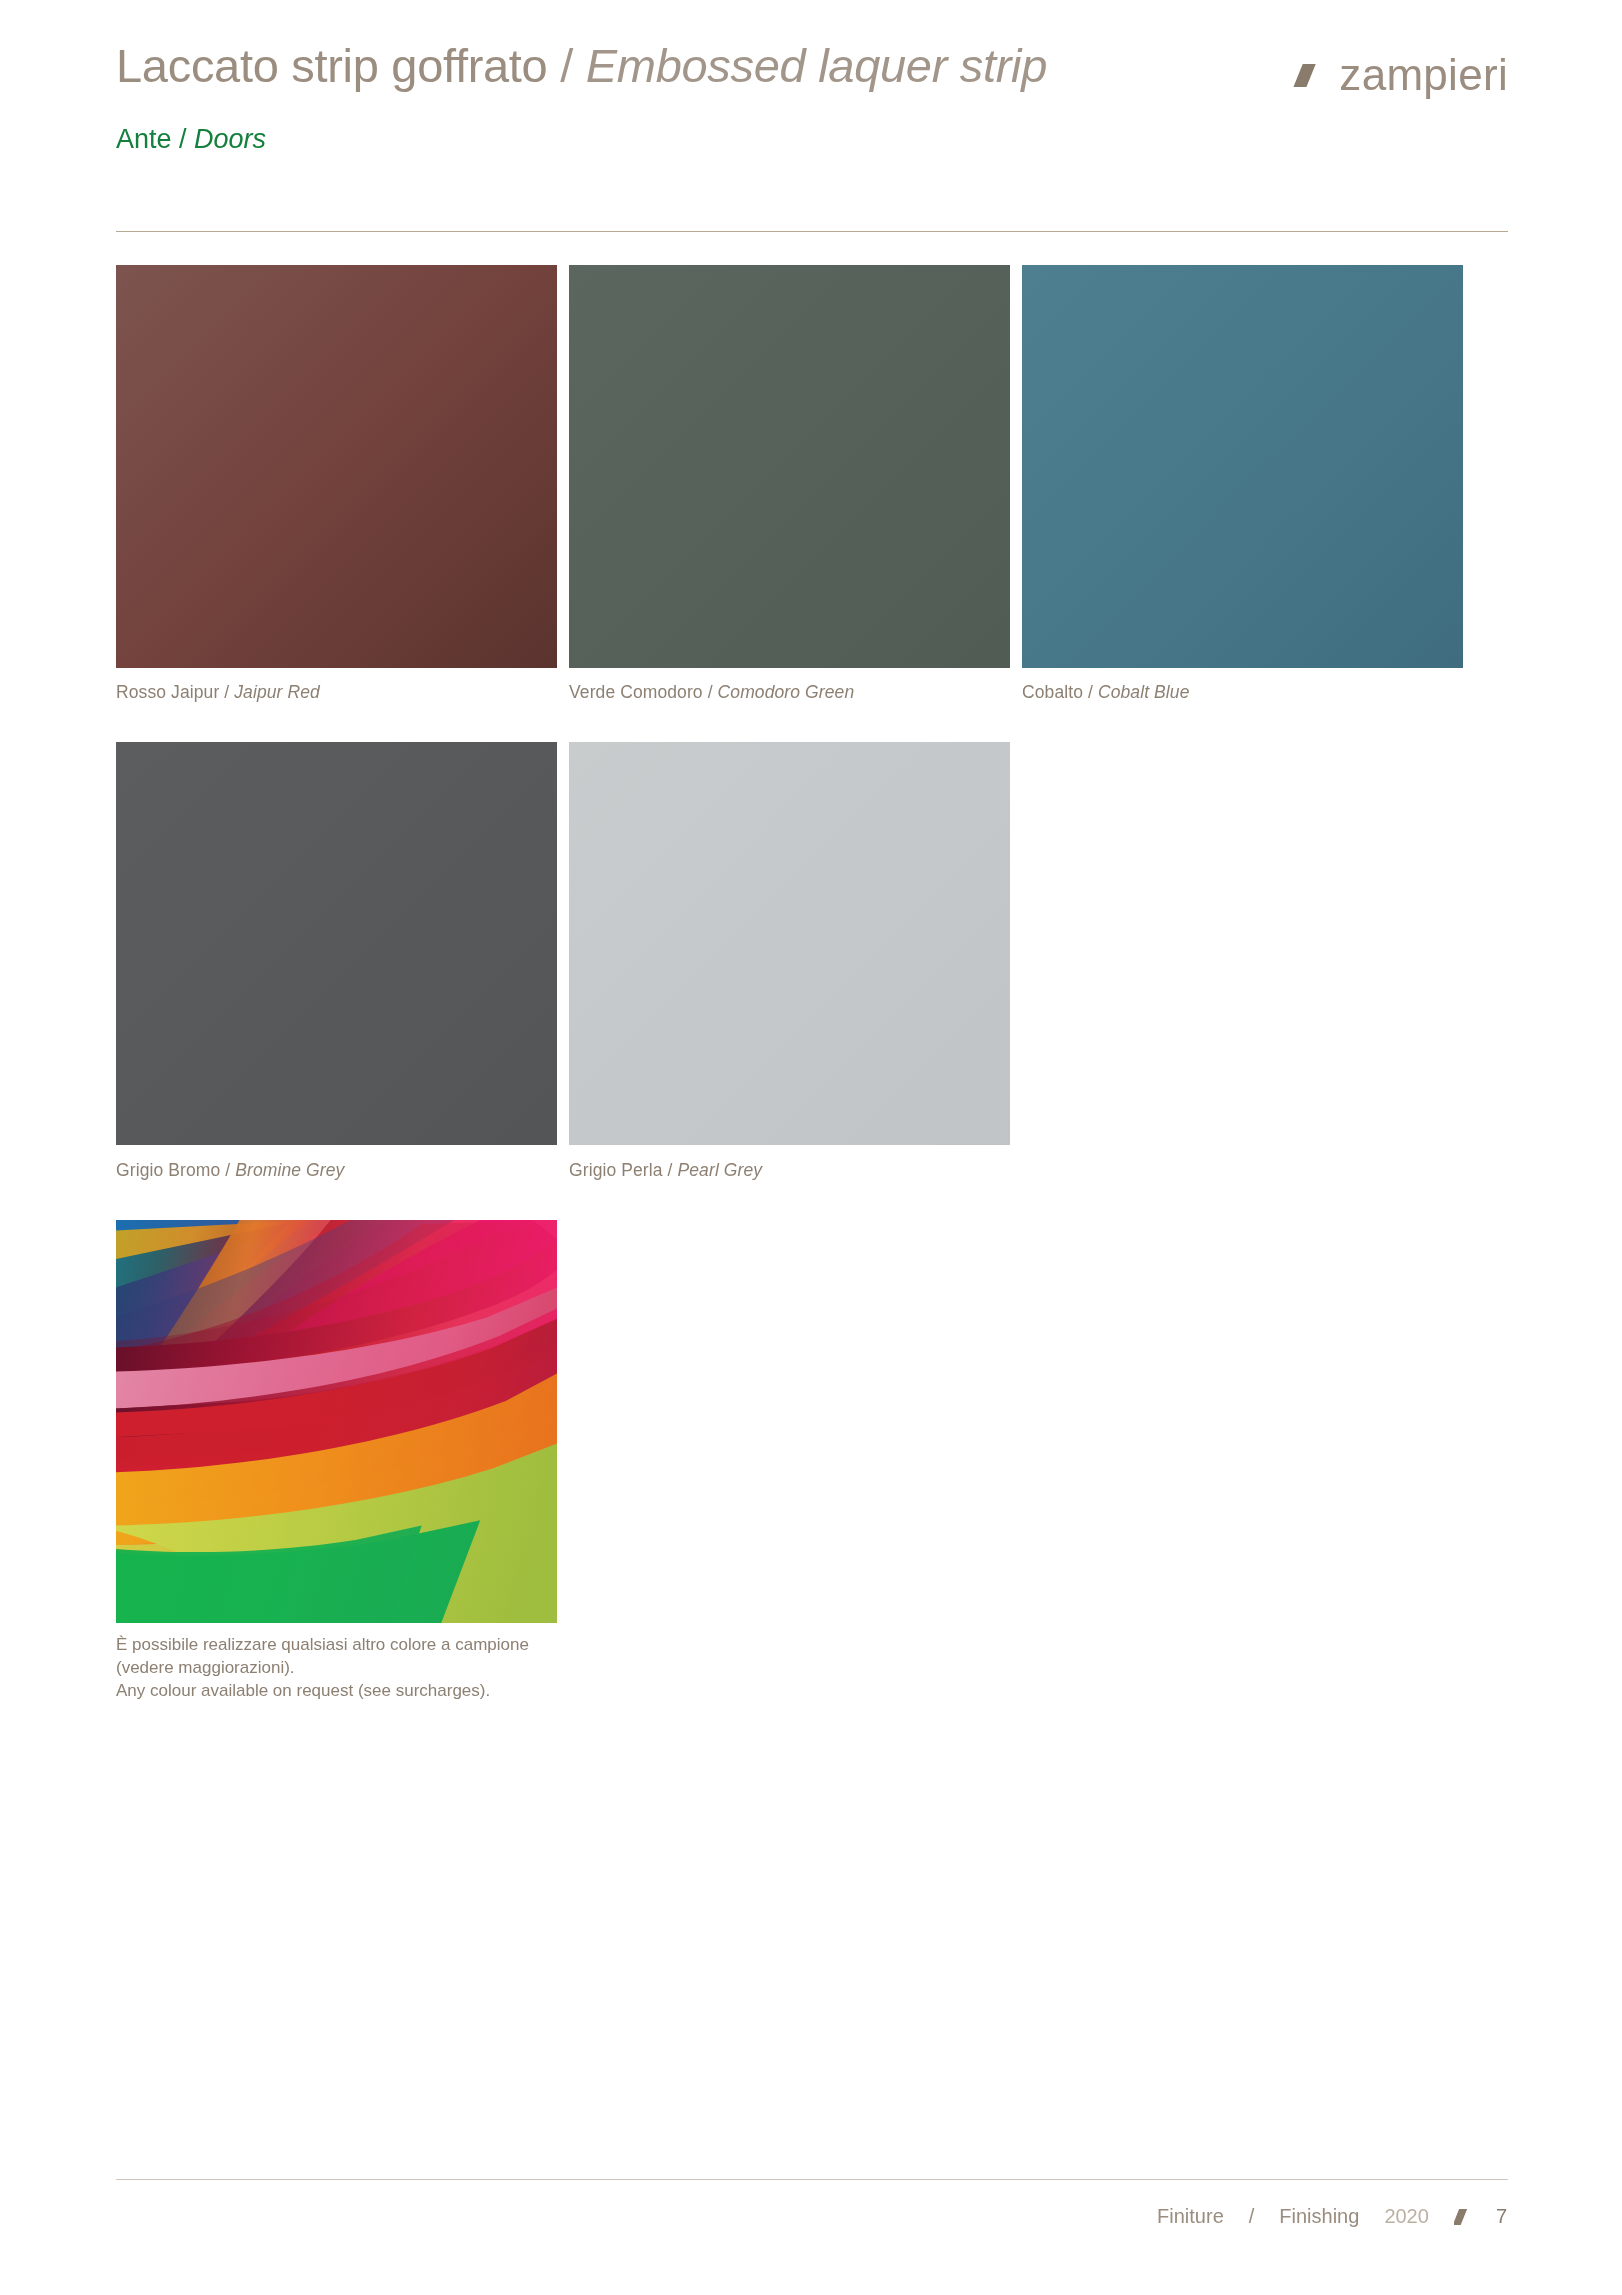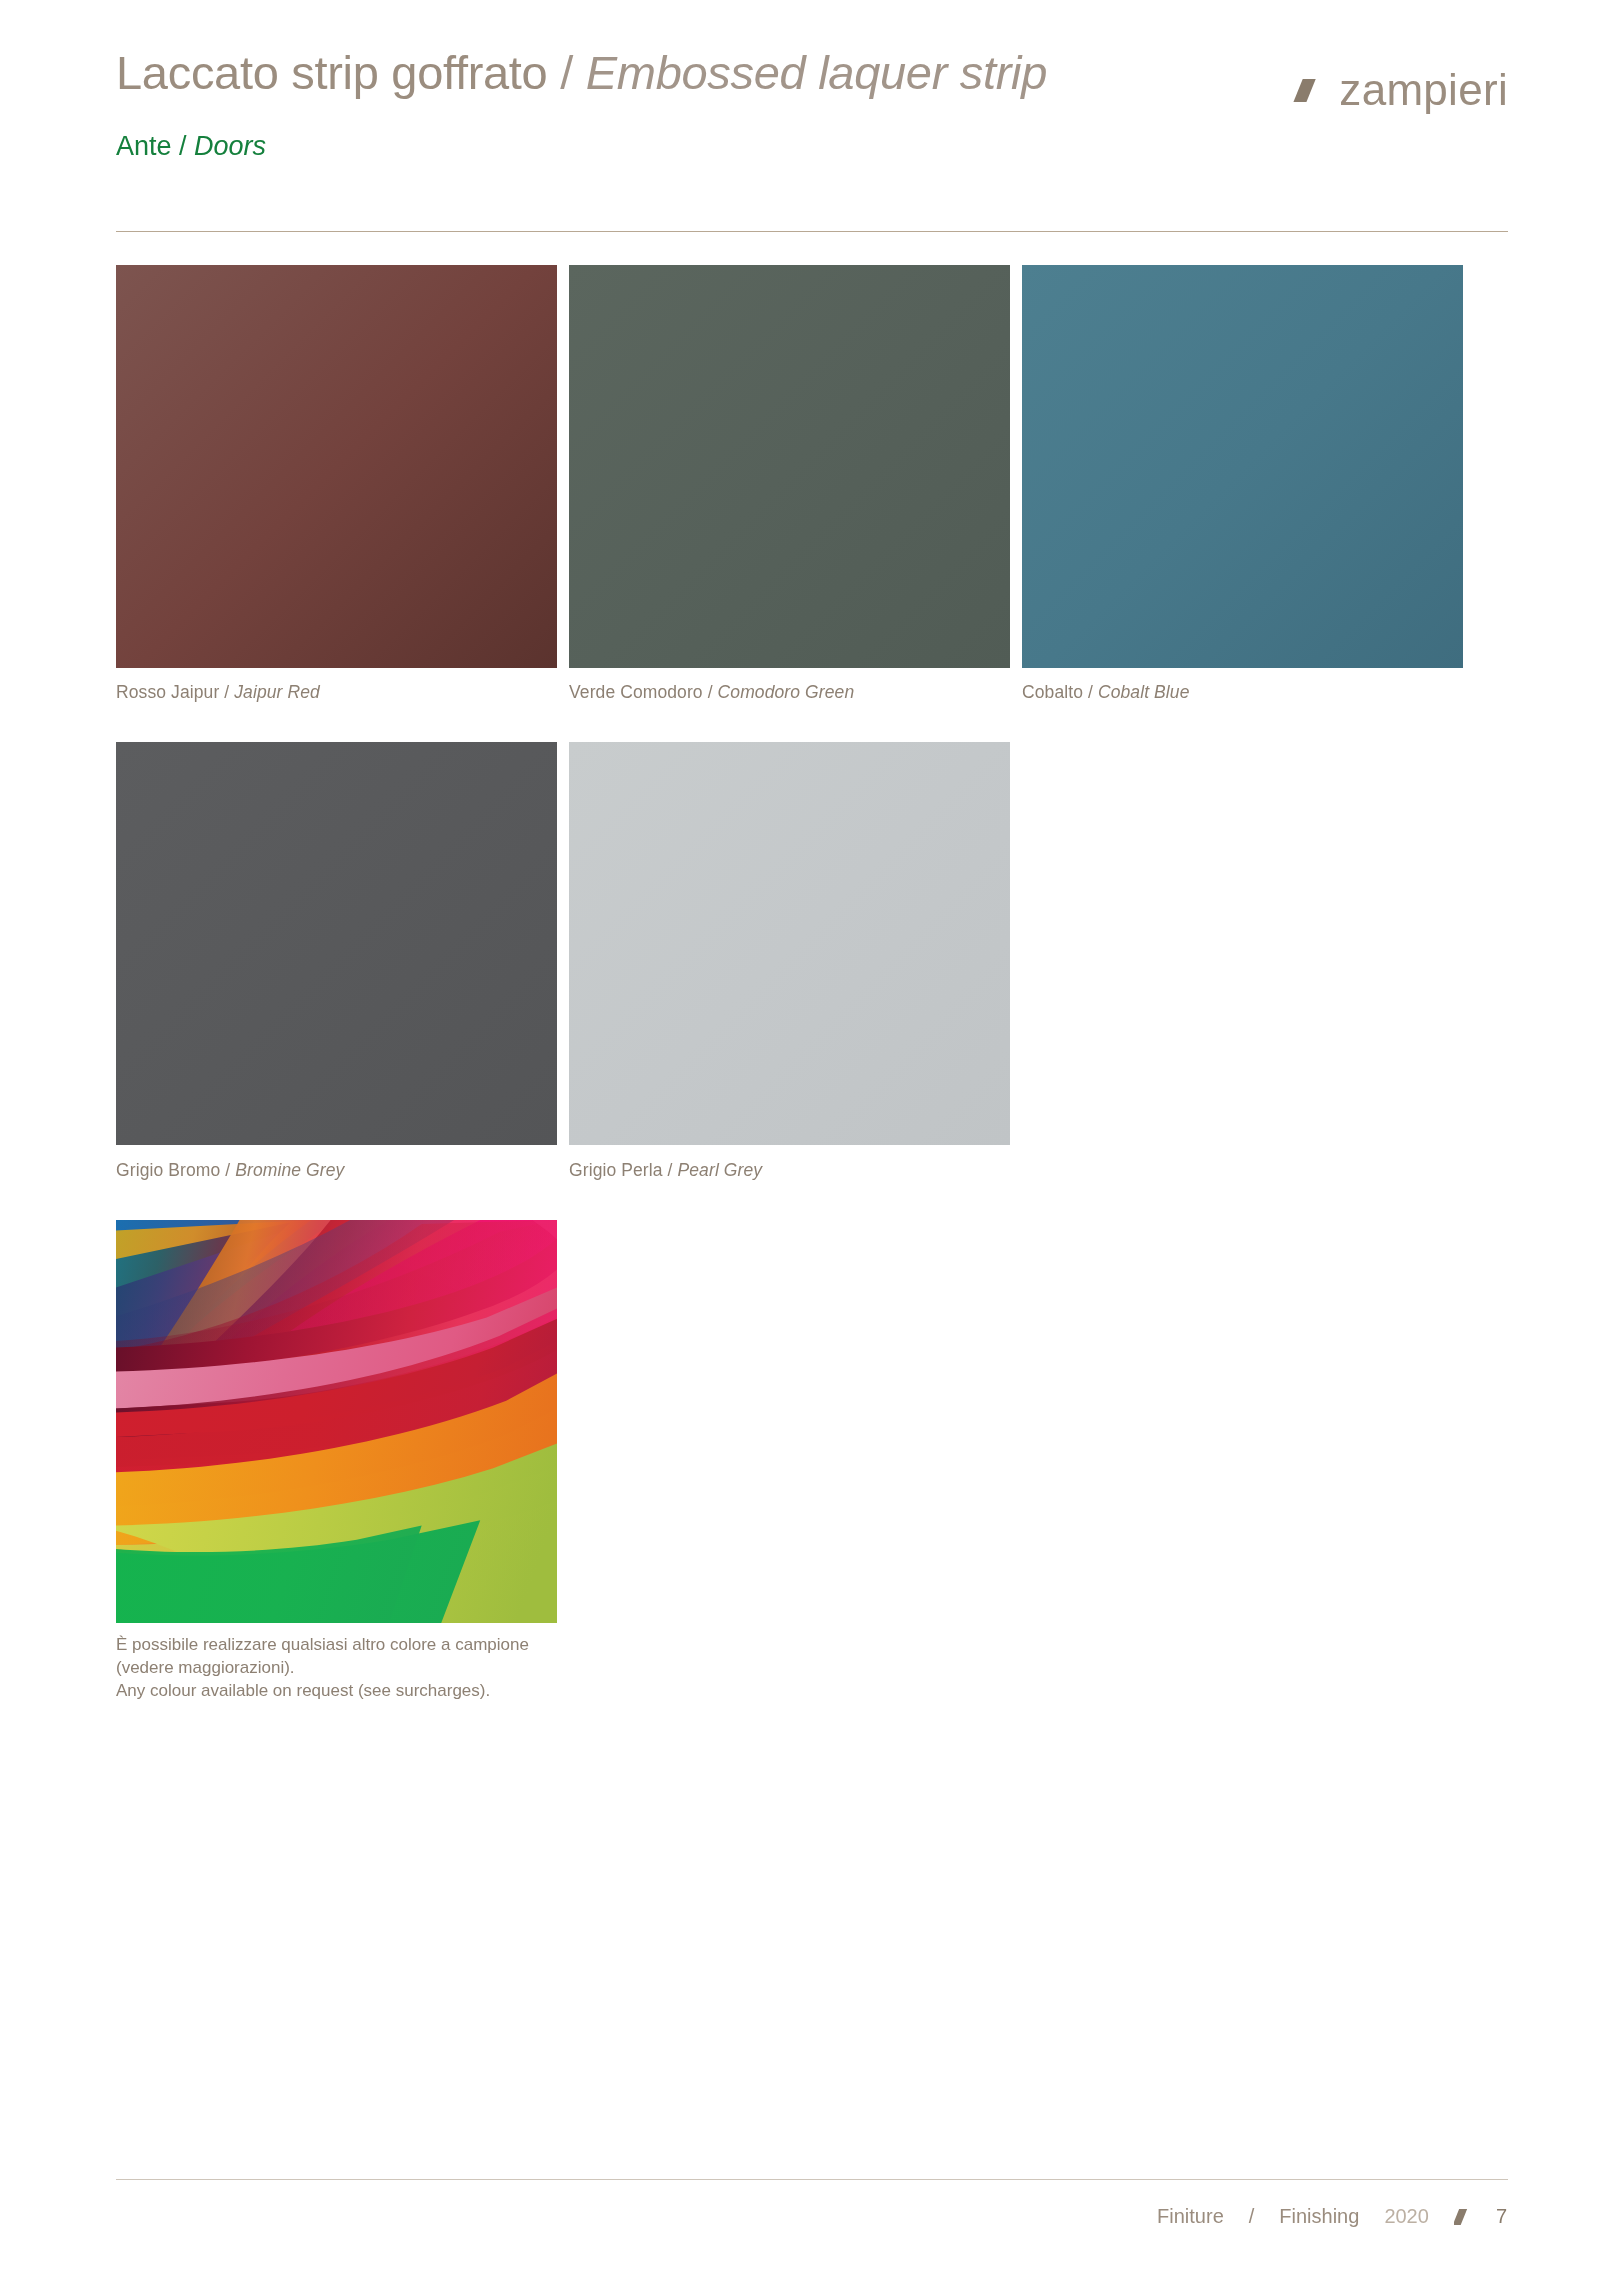--- a/index.html
+++ b/index.html
@@ -23,21 +23,21 @@
     left: 0; top: 0;
     width: 1623px;
     height: 2295px;
     background: #fff;
   }
 
   
   .header {
     position: absolute;
     left: 116px;
-    top: 48px;
+    top: 41px;
     width: 1392px;
     height: 130px;
   }
 
   .page-title {
     font-size: 47px;
     font-weight: 300;
     letter-spacing: -0.3px;
     line-height: 1.05;
     color: #9b8d7f;
@@ -52,21 +52,20 @@
     color: #a2958a;
   }
 
   .brand {
     position: absolute;
     right: 0;
     top: 11.7px;
     display: flex;
     align-items: center;
     gap: 17px;
-    margin-top: 8px;
   }
   .brand-mark {
     width: 30px;
     height: 30px;
     position: relative;
     overflow: hidden;
   }
   .brand-mark::before {
     content: "";
     position: absolute;

